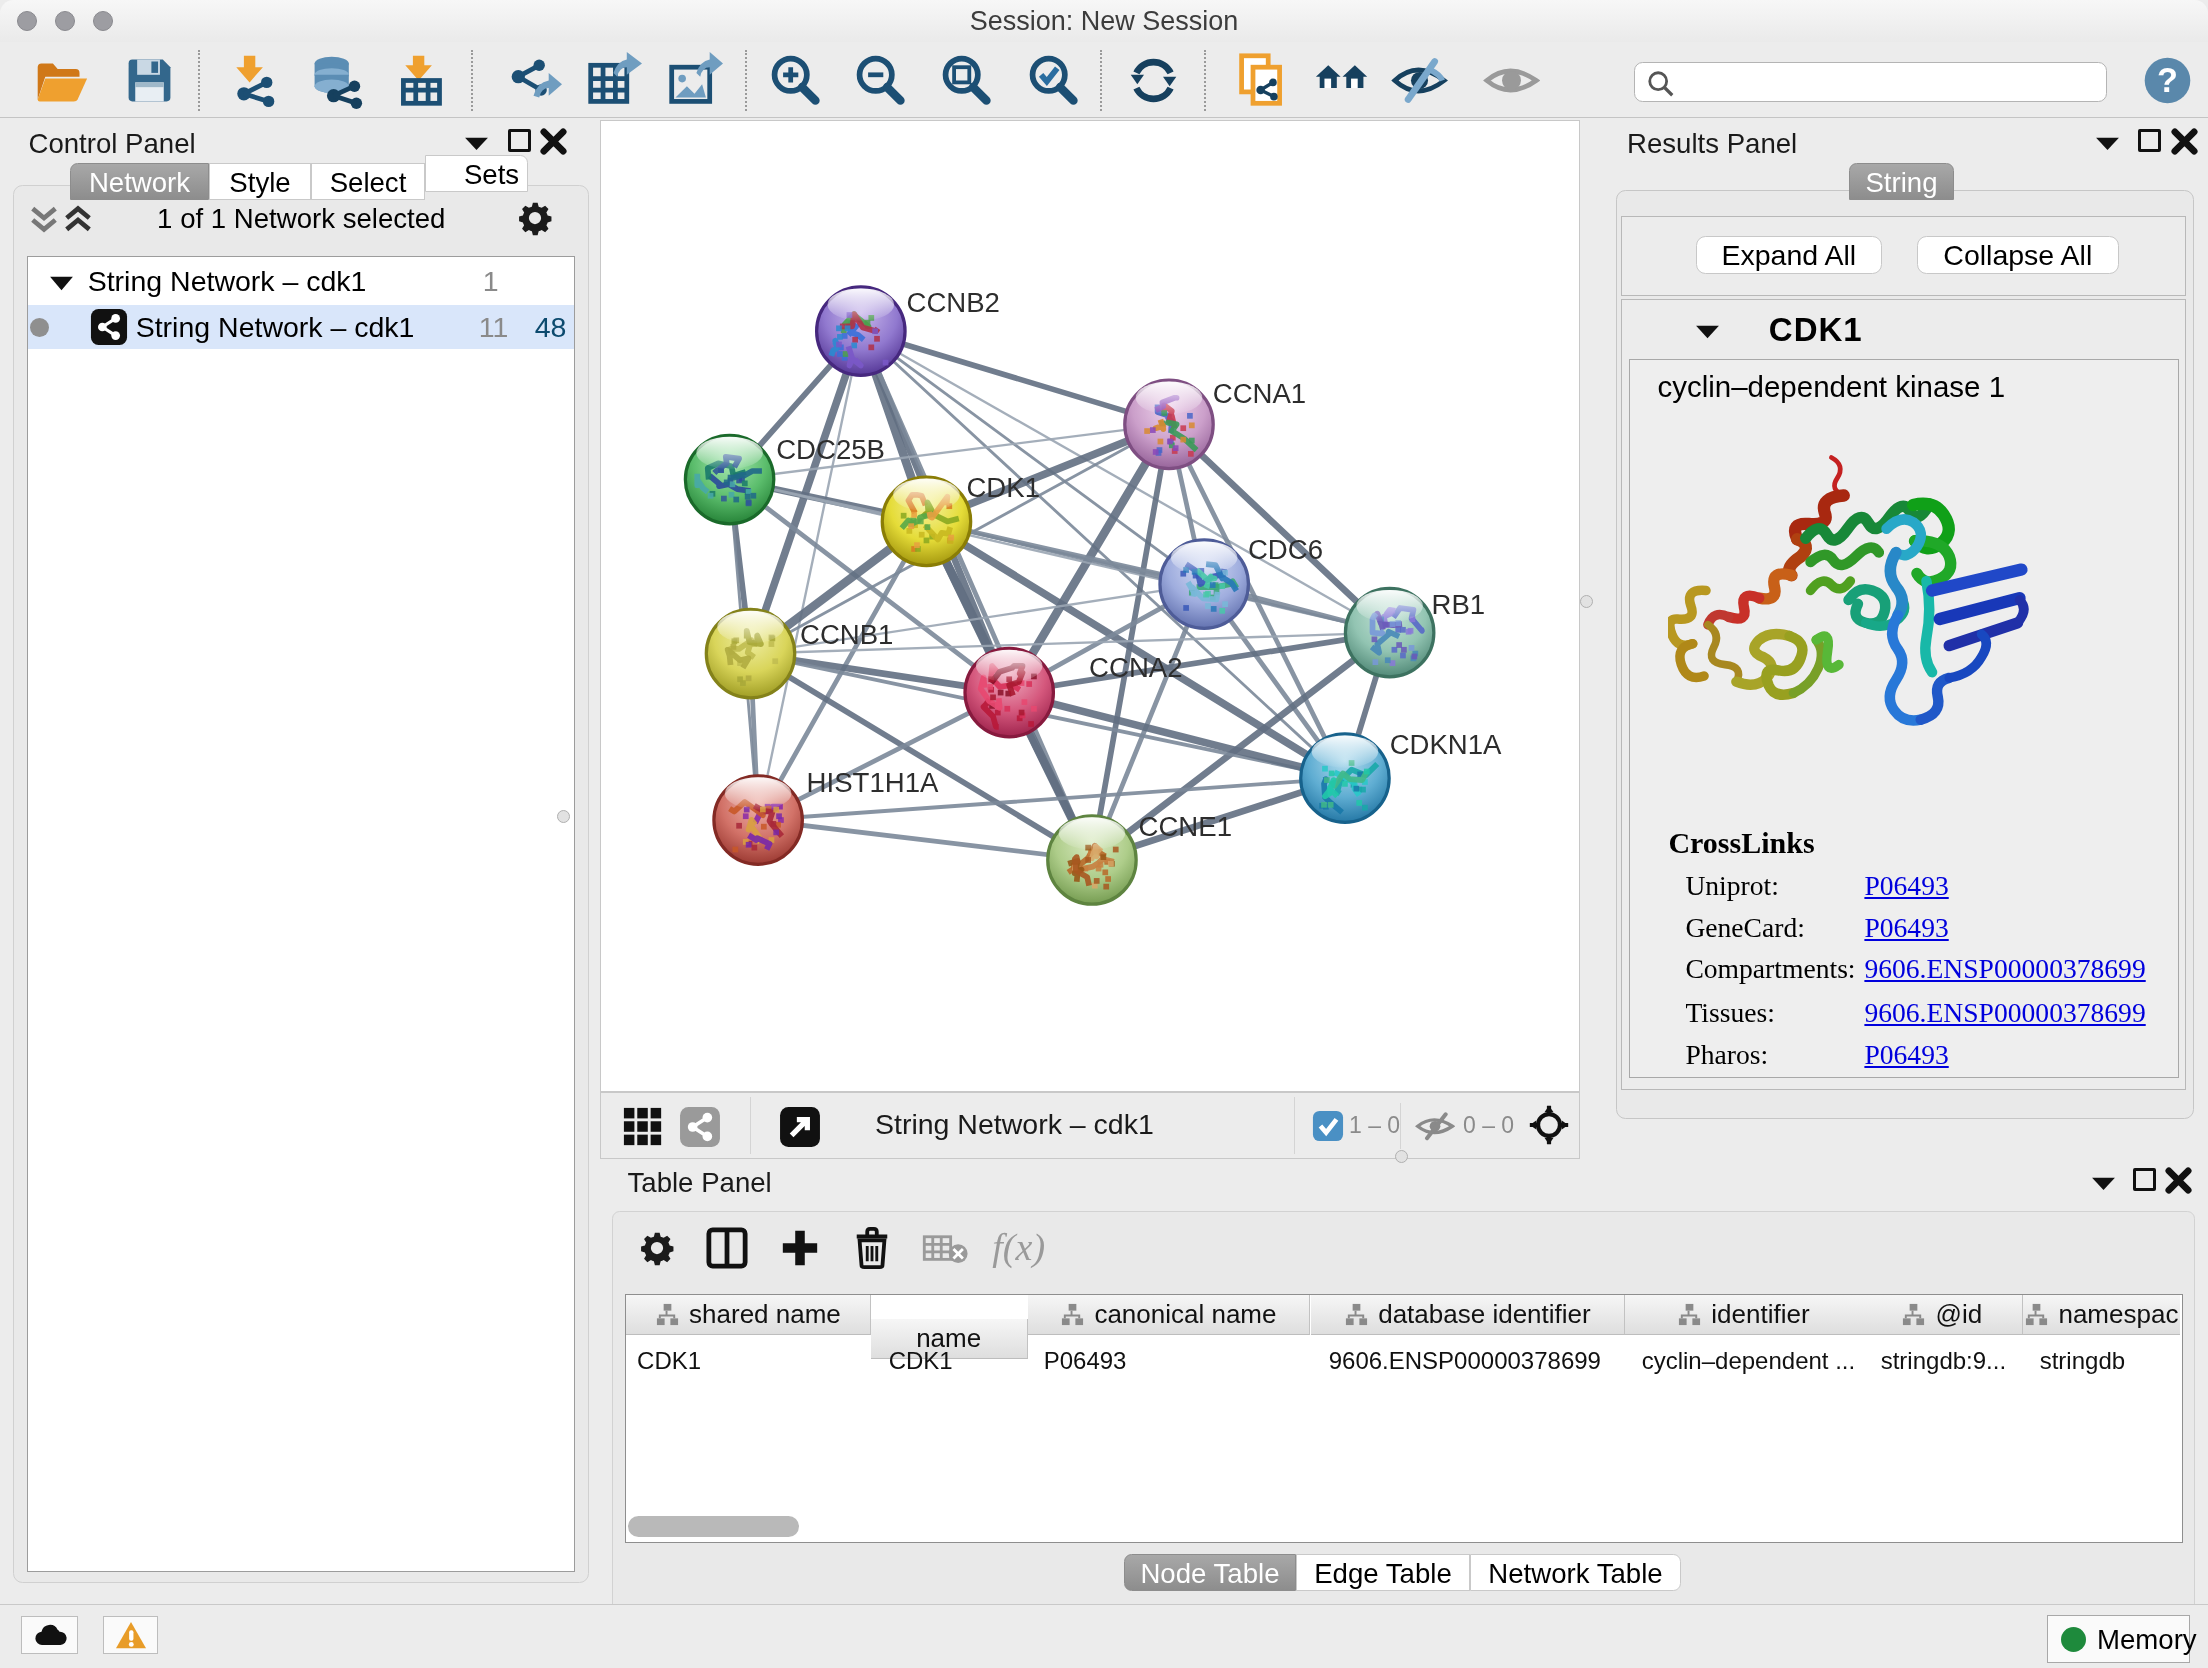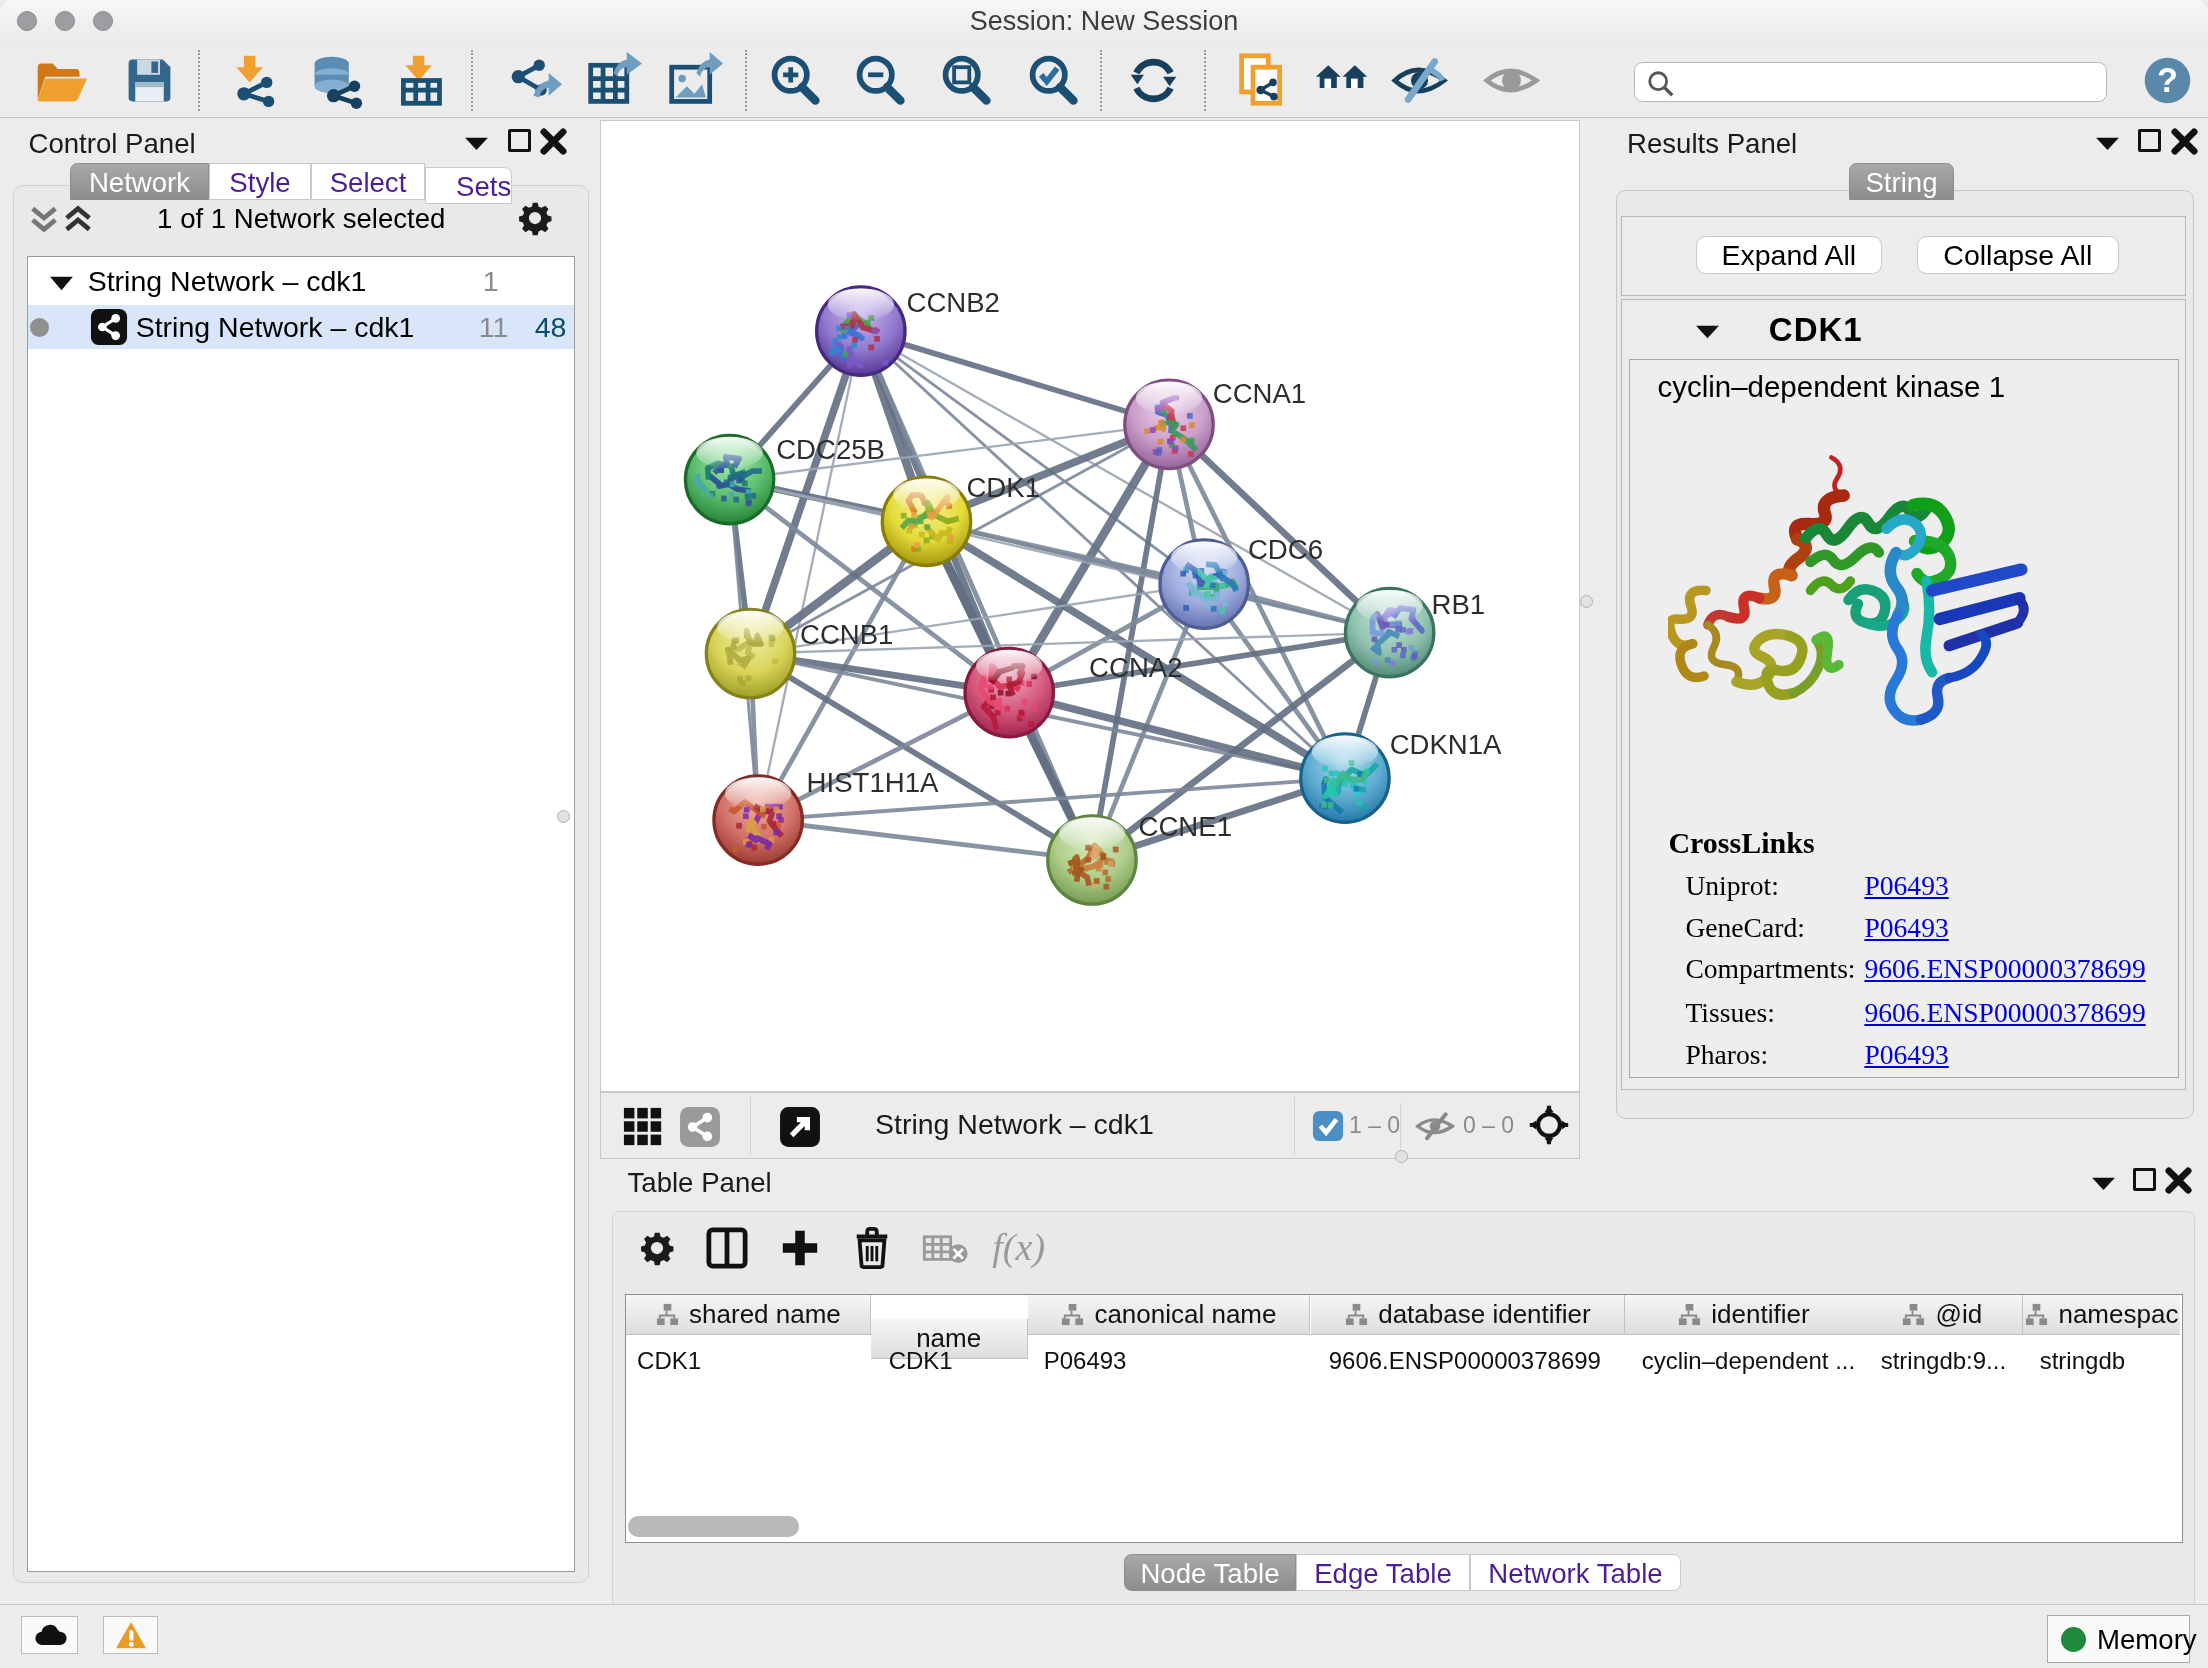--- a/index.html
+++ b/index.html
@@ -29,21 +29,21 @@
 #netpanel { position:absolute; left:599px; top:120px; width:982px; height:1042px; background:#ececec; }
 #netwhite { position:absolute; left:1px; top:0px; width:980px; height:972px; background:#ffffff; border:1px solid #c8c8c8;}
 #rpanel { position:absolute; left:1582px; top:120px; width:627px; height:1042px; background:#ececec; }
 #tpanel { position:absolute; left:599px; top:1162px; width:1609px; height:441px; background:#ececec; }
 #statusbar { position:absolute; left:0; top:1604px; width:2208px; height:65px; background:#ececec; border-top:1.9px solid #c9c9c9; }
 
 .phead { font-size:27.6px; color:#1a1a1a; }
 
 
 .tab { position:absolute; height:37px; font-size:27.6px; text-align:center; line-height:37px;
-  background:#fff; color:#4c1d95; border:1px solid #c9c9c9; }
+  background:#fff; color:#000000; border:1px solid #c9c9c9; }
 .tabsel { background:linear-gradient(#a8a8a8,#8d8d8d); color:#fff; border:1px solid #8d8d8d; }
 
 
 #cp-box { position:absolute; left:13.3px; top:65px; width:576px; height:1398px;
   background:#e9e9e9; border:1.9px solid #d0d0d0; border-radius:9.5px; }
 #cp-list { position:absolute; left:12.4px; top:70px; width:548px; height:1316px; background:#fff; border:1.9px solid #9c9c9c; }
 
 
 #rp-box { position:absolute; left:34px; top:70px; width:578px; height:929px;
   background:#e9e9e9; border:1.9px solid #c6c6c6; border-radius:9.5px; }
@@ -222,21 +222,21 @@
     <svg class="abs" style="left:463px;top:13.3px;" width="27" height="19" viewBox="0 0 28 20">
         <polygon points="2,5 26,5 14,18" fill="#111"></polygon>
       </svg>
     <div class="abs" style="left:508px;top:8.6px;width:23px;height:23px;border:3.8px solid #111;border-radius:1.9px;"></div>
     <svg class="abs" style="left:540px;top:7.6px;" width="27" height="27" viewBox="0 0 28 28">
         <path d="M4 4 L24 24 M24 4 L4 24" stroke="#111" stroke-width="7" stroke-linecap="round"></path>
       </svg>
     <div class="tab tabsel" style="left:70px;top:43px;width:139px;border-radius:7.6px 0 0 0;">Network</div>
     <div class="tab" style="left:209px;top:43px;width:102px;">Style</div>
     <div class="tab" style="left:311px;top:43px;width:114px;">Select</div>
-    <div class="tab" style="left:425px;top:47px;width:87px;border-radius:0 7.6px 0 0;padding-left:30px;">Sets</div>
+    <div class="tab" style="left:425px;top:35px;width:103px;border-radius:0 7.6px 0 0;padding-left:30px;">Sets</div>
     <div id="cp-box">
       <div style="position:absolute;left:0;top:0;width:100%;height:68px;font-size:27.6px;">
         <svg class="abs" style="left:13.3px;top:17px;" width="32" height="32" viewBox="0 0 34 34">
             <path d="M5 6 L17 16 L29 6 M5 18 L17 28 L29 18" stroke="#777" stroke-width="5" fill="none"></path>
           </svg>
         <svg class="abs" style="left:48px;top:17px;" width="32" height="32" viewBox="0 0 34 34">
             <path d="M5 16 L17 6 L29 16 M5 28 L17 18 L29 28" stroke="#333" stroke-width="5" fill="none"></path>
           </svg>
         <span style="position:absolute;left:287px;top:17px;transform:translateX(-50%);white-space:nowrap;">1 of 1 Network selected</span>
         <svg class="abs" style="left:500px;top:11.4px;" width="42" height="42" viewBox="0 0 24 24">

